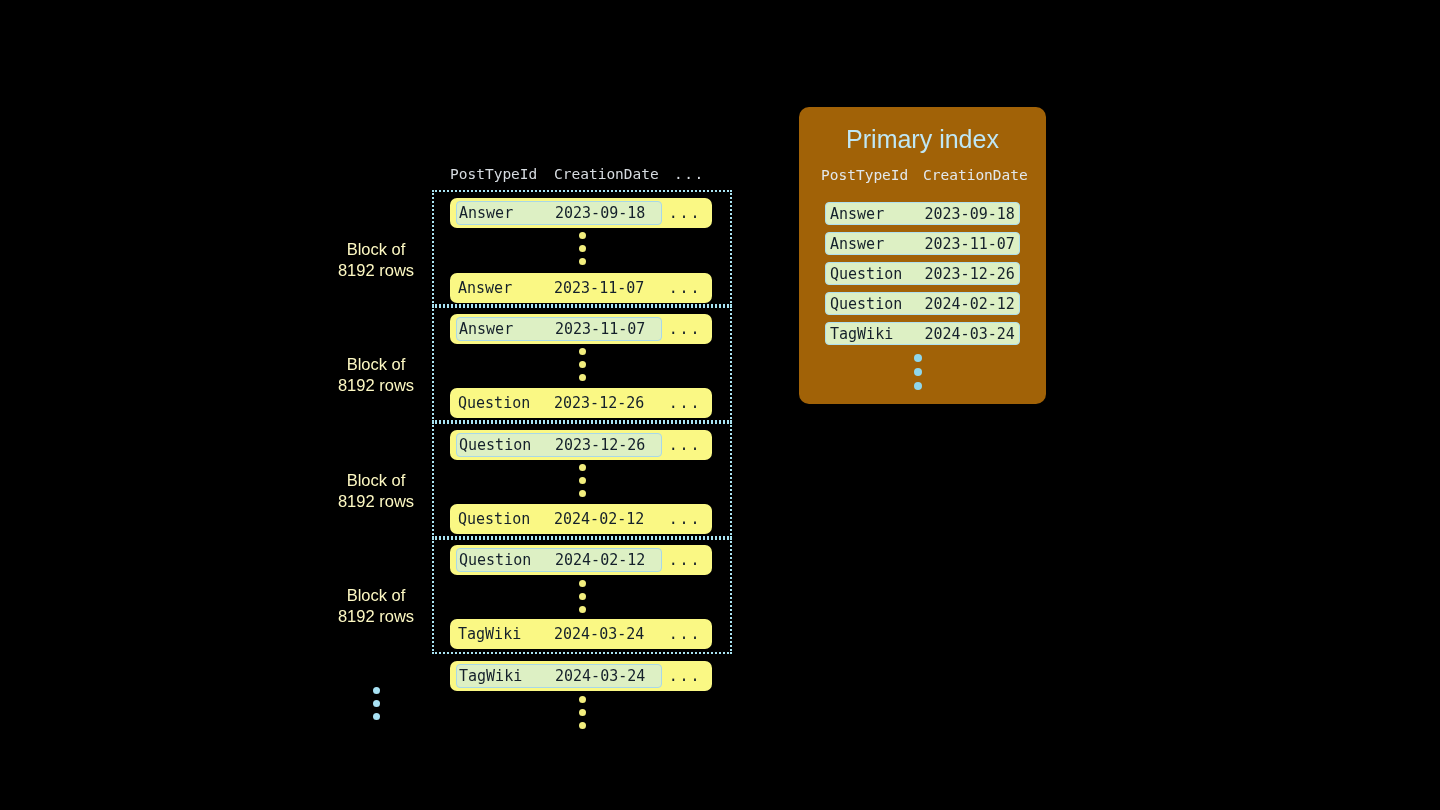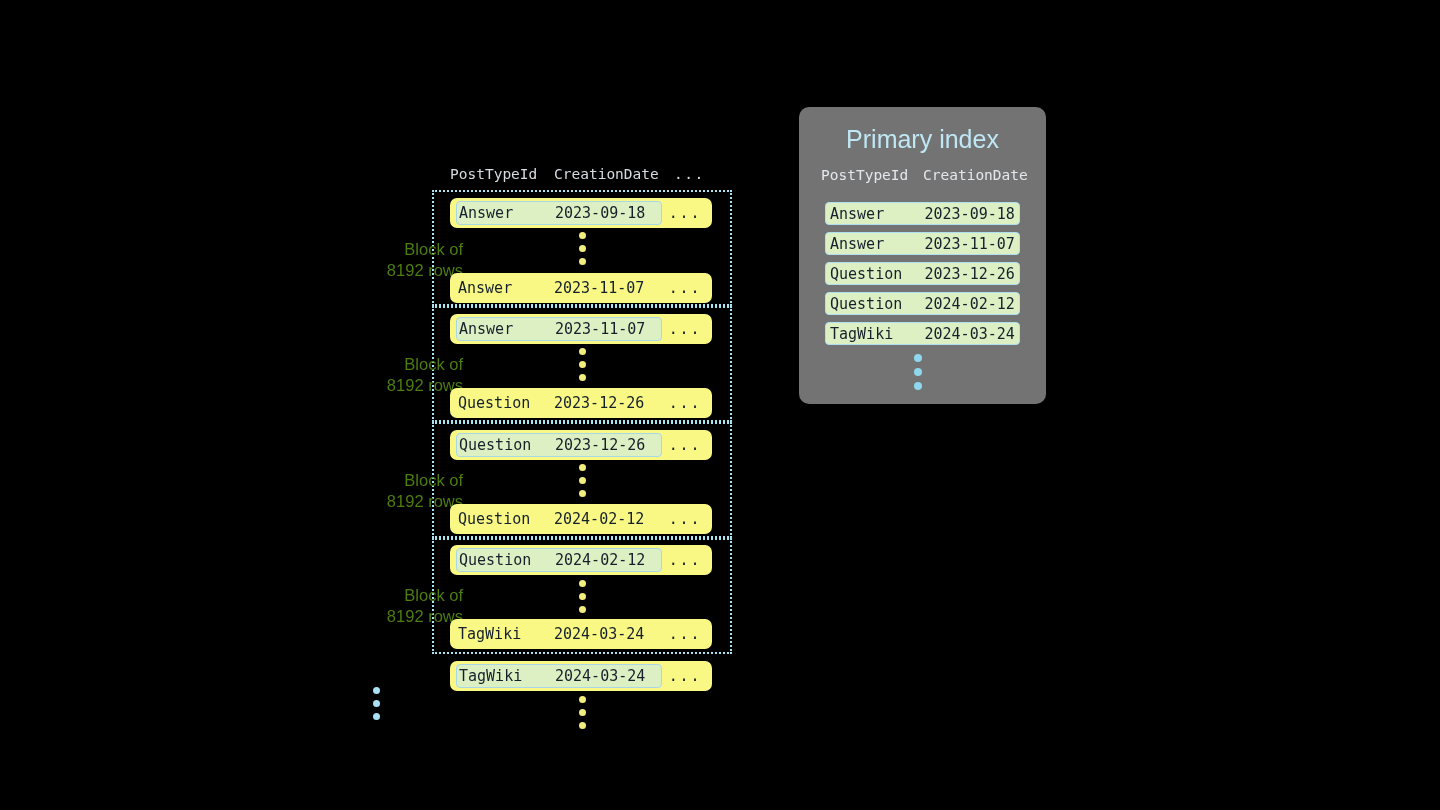--- a/index.html
+++ b/index.html
@@ -55,26 +55,26 @@
     position: absolute;
     left: 432px;
     width: 300px;
     border: 2px dotted #a9e4f2;
     box-sizing: border-box;
   }
 
   .block-label {
     position: absolute;
     width: 160px;
-    text-align: right;
+    text-align: center;
     font-family: "Liberation Sans", sans-serif;
     font-size: 16.5px;
     line-height: 21px;
-    color: #4d7c0f;
-    left: 303px;
+    color: #fef9c3;
+    left: 296px;
   }
 
   
   .row {
     position: absolute;
     left: 450px;
     width: 262px;
     height: 30px;
     background: #faf884;
     border-radius: 7px;
@@ -125,21 +125,21 @@
   }
   .vdots.blue i { background: #a8e2f4; }
 
   
   .pindex {
     position: absolute;
     left: 799px;
     top: 107px;
     width: 247px;
     height: 297px;
-    background: #737373;
+    background: #a16207;
     border-radius: 10px;
   }
   .pindex-title {
     position: absolute;
     left: 0; top: 18px;
     width: 247px;
     text-align: center;
     font-size: 25px;
     color: #bfe7f5;
     font-family: "Liberation Sans", sans-serif;

